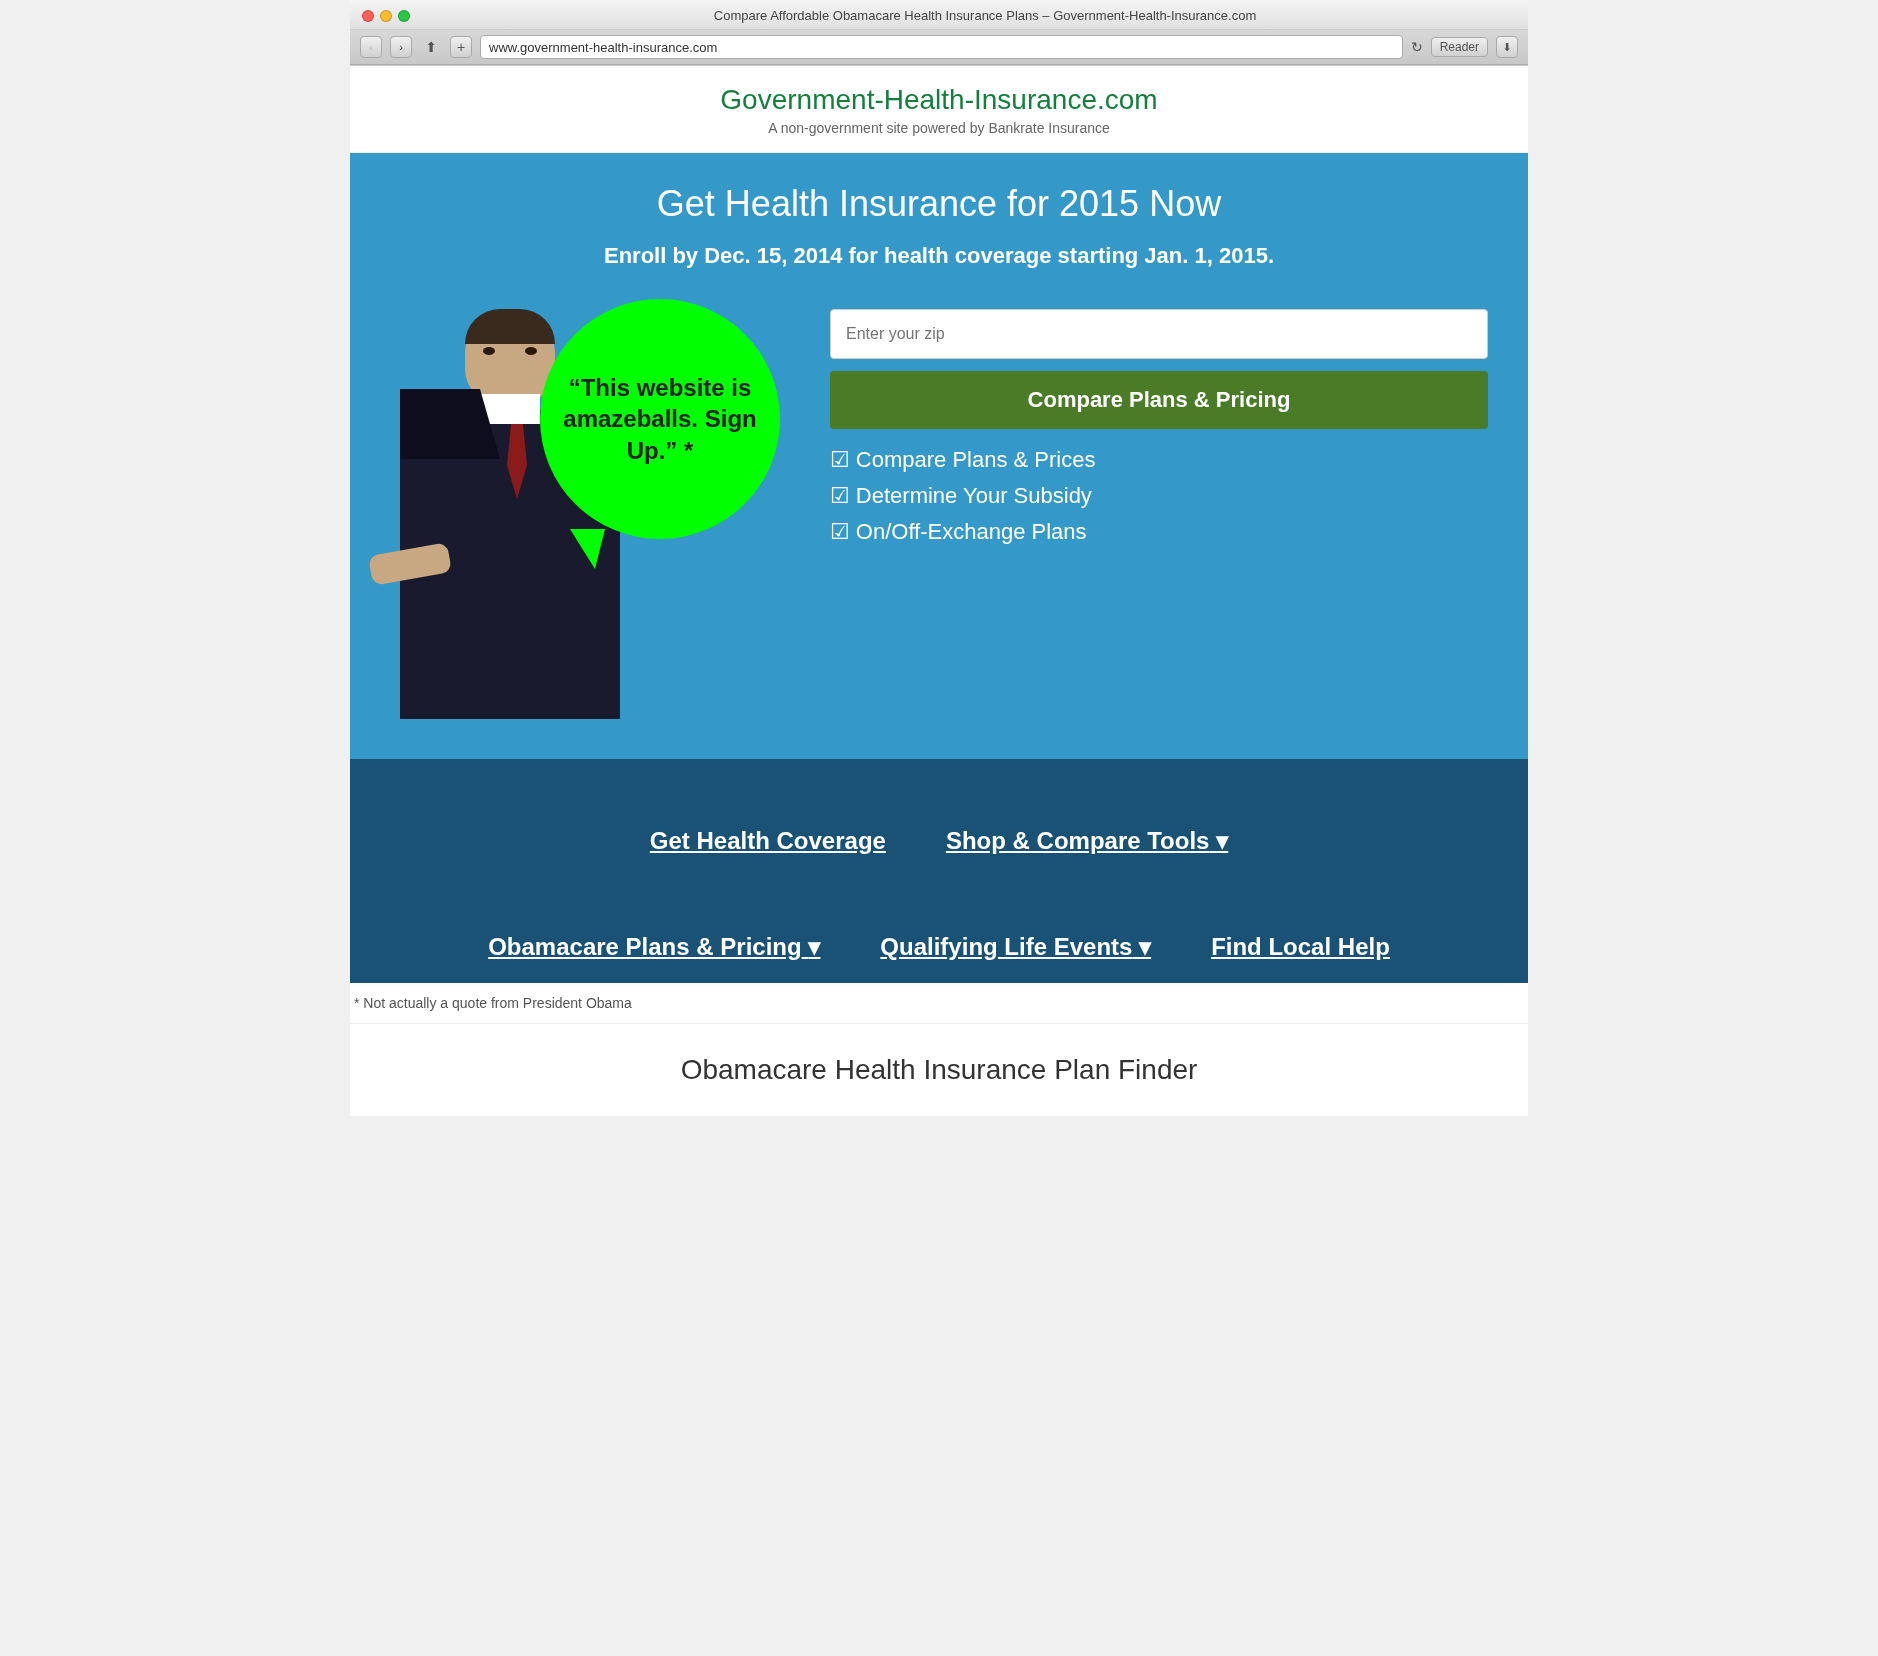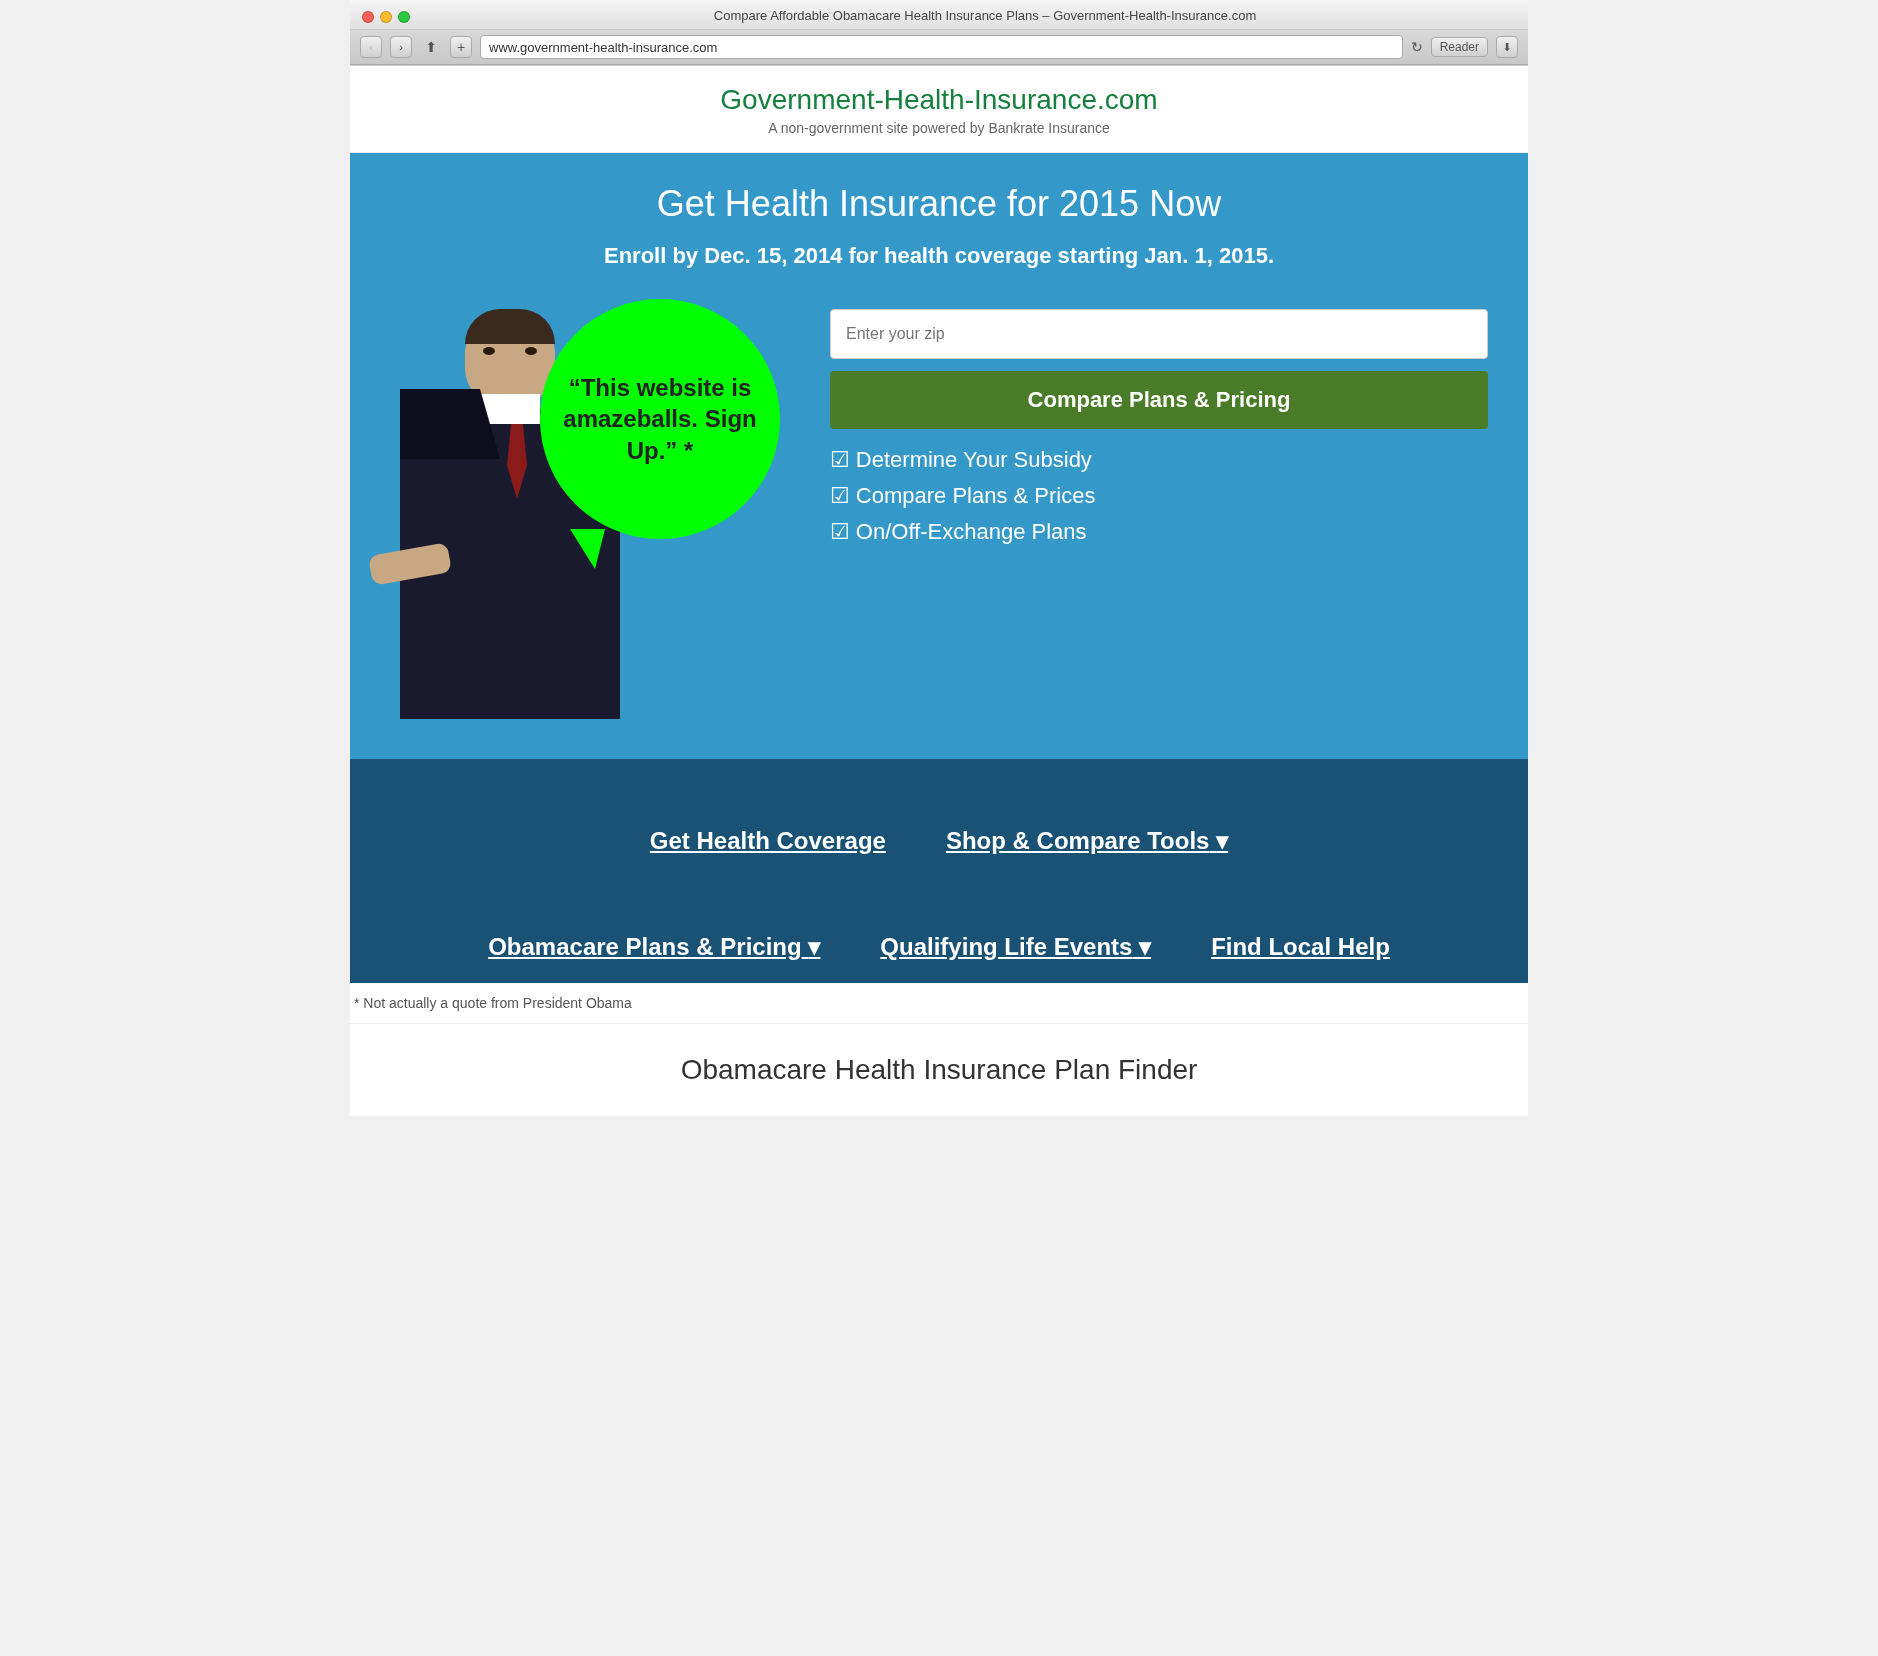--- a/index.html
+++ b/index.html
@@ -15,21 +15,21 @@
     .browser-chrome {
       background: #e8e8e8;
       border-bottom: 1px solid #ccc;
       padding: 0;
     }
 
     .browser-titlebar {
       background: linear-gradient(to bottom, #f5f5f5, #e0e0e0);
       padding: 8px 12px 6px;
       display: flex;
-      align-items: flex-end;
+      align-items: center;
       border-bottom: 1px solid #ccc;
       gap: 32px;
     }
 
     .browser-dots {
       display: flex;
       gap: 6px;
       margin-right: 12px;
     }
 
@@ -422,22 +422,22 @@
 
         <div class="speech-bubble">
           <div class="speech-bubble-text">“This website is amazeballs. Sign Up.” *</div>
         </div>
       </div>
 
       <div class="hero-right">
         <input class="zip-input" type="text" placeholder="Enter your zip" style="">
         <button class="compare-btn">Compare Plans &amp; Pricing</button>
         <ul class="feature-list">
+          <li>☑ Compare Plans &amp; Prices</li>
           <li>☑ Determine Your Subsidy</li>
-          <li>☑ Compare Plans &amp; Prices</li>
           <li>☑ On/Off-Exchange Plans</li>
         </ul>
       </div>
     </div>
   </div>
 
   <div class="nav-bar">
     <div class="nav-row">
       <a class="nav-link">
         <span>Get Health Coverage</span>

